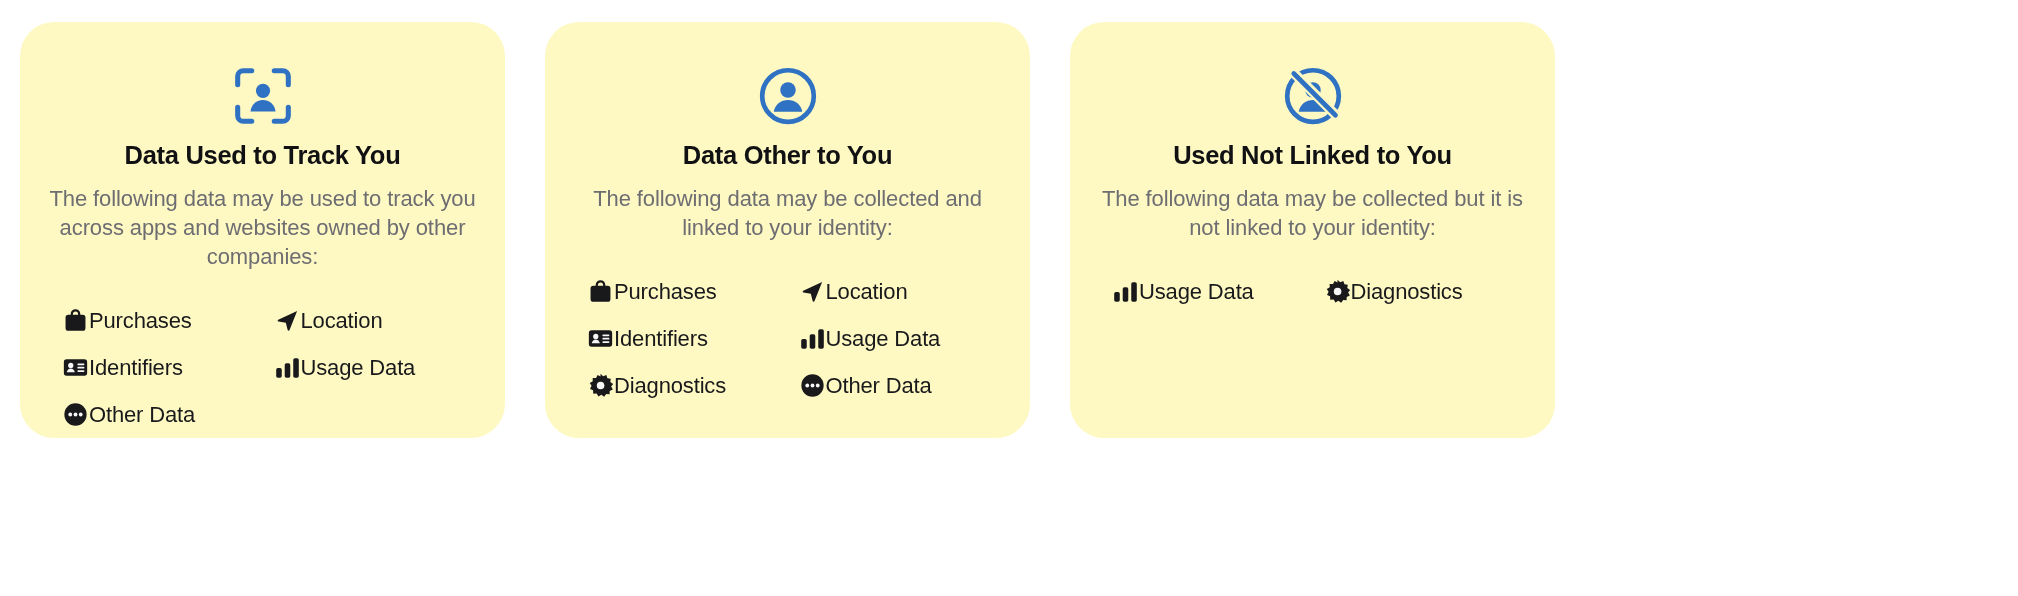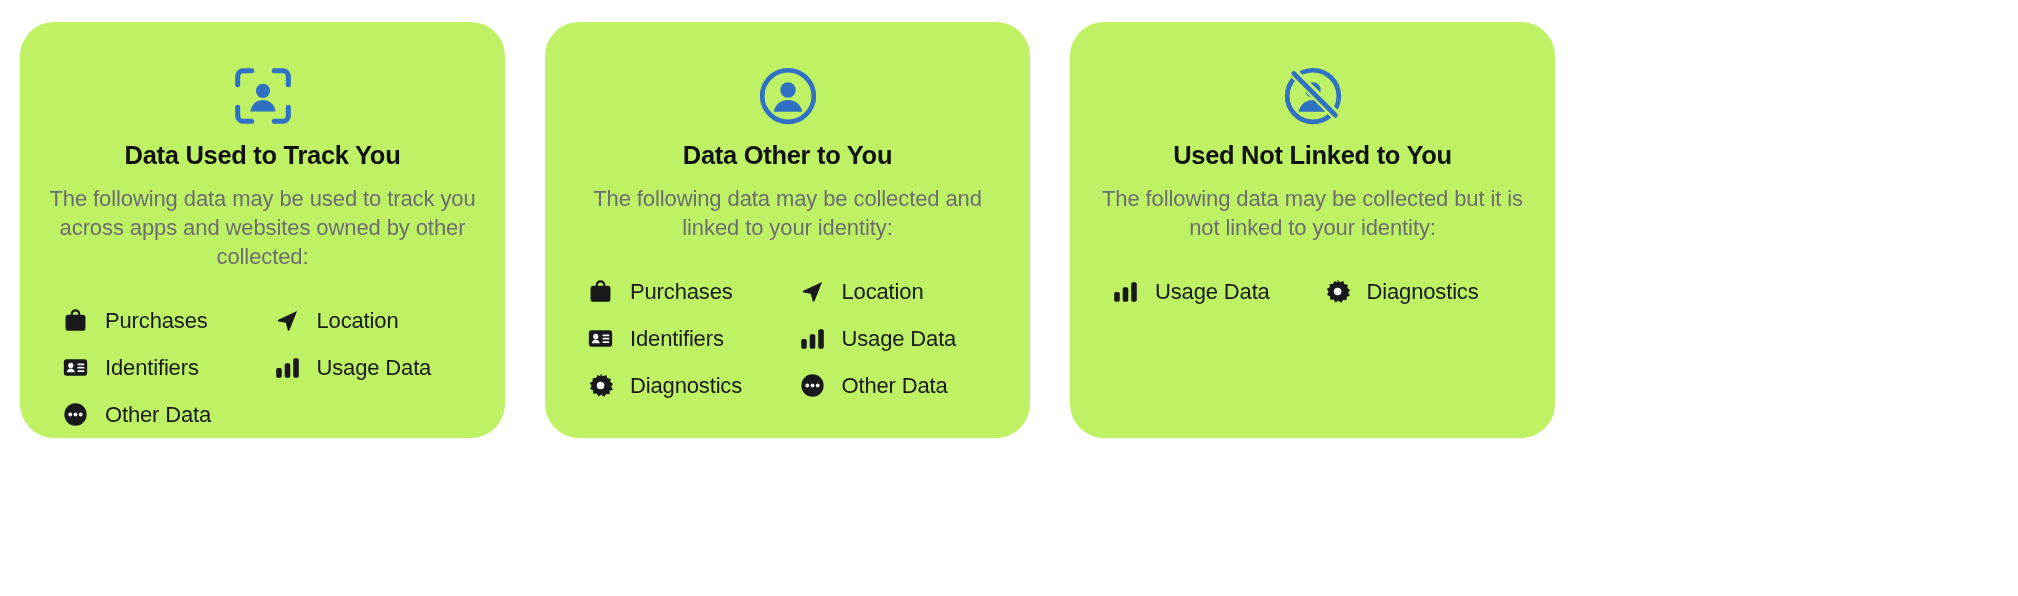--- a/index.html
+++ b/index.html
@@ -22,21 +22,21 @@
     height: 596px;
     box-sizing: border-box;
     padding: 22px 20px;
     display: flex;
     flex-direction: row;
     align-items: flex-start;
     gap: 40px;
   }
 
   .card {
-    background: #bef264;
+    background: #fef9c3;
     border-radius: 34px;
     width: 485px;
     height: 416px;
     box-sizing: border-box;
     padding: 26px 26px 20px 26px;
     display: flex;
     flex-direction: column;
     align-items: center;
     flex: 0 0 auto;
   }
@@ -82,21 +82,21 @@
     padding-left: 16px;
     box-sizing: border-box;
   }
   .items.rows-3 { grid-template-rows: repeat(3, 47px); }
   .items.rows-1 { grid-template-rows: repeat(1, 47px); }
 
   .item {
     display: flex;
     flex-direction: row;
     align-items: center;
-    gap: 16px;
+    gap: 0;
     height: 47px;
   }
 
   .item-icon {
     width: 27px;
     height: 27px;
     flex: 0 0 27px;
     display: block;
   }
   .item-icon svg { display: block; width: 100%; height: 100%; }
@@ -119,21 +119,21 @@
         <path d="M5 20 V11 A6 6 0 0 1 11 5 H20"></path>
         <path d="M44 5 H53 A6 6 0 0 1 59 11 V20"></path>
         <path d="M59 44 V53 A6 6 0 0 1 53 59 H44"></path>
         <path d="M20 59 H11 A6 6 0 0 1 5 53 V44"></path>
       </g>
       <circle cx="32" cy="26.5" r="7.6" fill="#2F72C4"></circle>
       <path d="M18.6 48.5 C19.6 40.6 25.3 36.2 32 36.2 C38.7 36.2 44.4 40.6 45.4 48.5 Z" fill="#2F72C4"></path>
     </svg>
       </div>
       <div class="card-title">Data Used to Track You</div>
-      <div class="card-desc">The following data may be used to track you across apps and websites owned by other collected:</div>
+      <div class="card-desc">The following data may be used to track you across apps and websites owned by other companies:</div>
       <div class="items rows-3">
         <div class="item">
           <span class="item-icon">
             <svg viewBox="0 0 32 32" xmlns="http://www.w3.org/2000/svg">
         <path d="M11.6 9.6 V8.3 A4.4 4.4 0 0 1 16 3.9 A4.4 4.4 0 0 1 20.4 8.3 V9.6" fill="none" stroke="#19191C" stroke-width="2.6" stroke-linecap="round"></path>
         <rect x="4.2" y="9.3" width="23.6" height="18.9" rx="3.4" fill="#19191C"></rect>
       </svg>
           </span>
           <span class="item-label">Purchases</span>
         </div>

